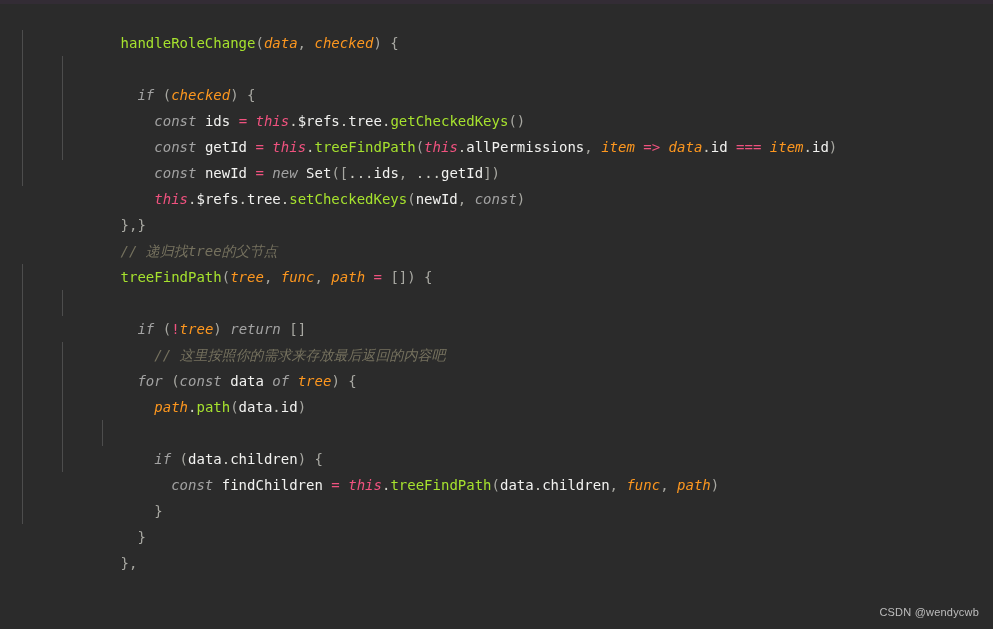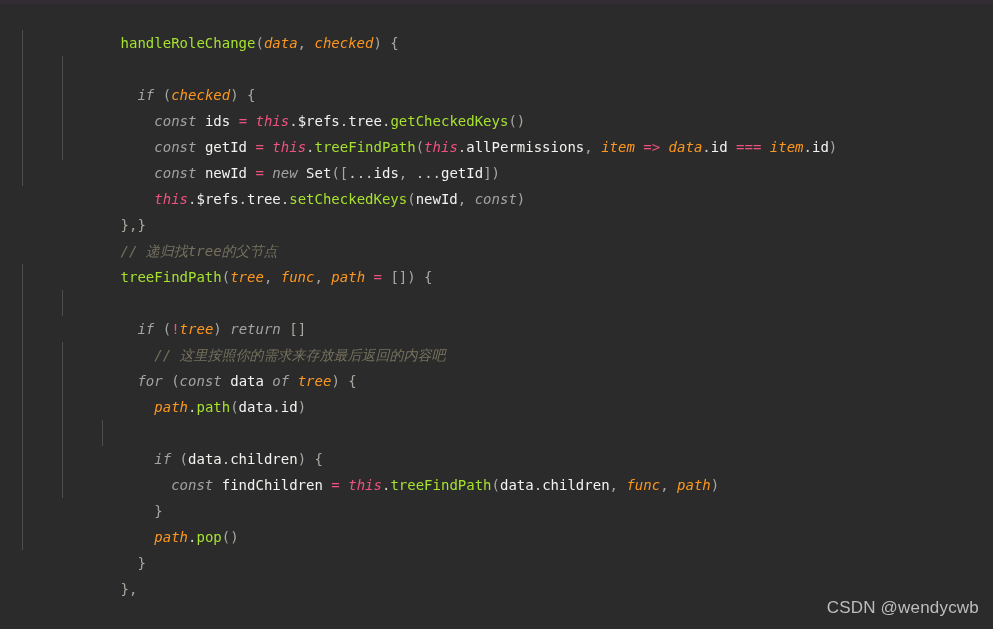--- a/index.html
+++ b/index.html
@@ -72,21 +72,21 @@
   .punc    { color: #a8a8a2; }                       
   .op      { color: #f0527f; }                       
   .cmt     { color: #75715e; font-style: italic; text-align: right; }   
   .dot     { color: #d0d0c8; }
 
   .watermark {
     position: absolute;
     right: 14px;
     bottom: 11px;
     font-family: "Liberation Sans", sans-serif;
-    font-size: 17px;
+    font-size: 11px;
     color: #bdbdbd;
     letter-spacing: 0.2px;
     z-index: 5;
   }
 </style>
 </head>
 <body>
 
 <div class="screen">
 
@@ -173,24 +173,20 @@
       <span class="guide g1"></span><span class="guide g2"></span><span class="guide g3"></span>
       <span class="content">      <span class="kw">const</span> <span class="ident">findChildren</span> <span class="op">=</span> <span class="this">this</span><span class="dot">.</span><span class="fn">treeFindPath</span><span class="punc">(</span><span class="ident">data</span><span class="dot">.</span><span class="ident">children</span><span class="punc">,</span> <span class="param">func</span><span class="punc">,</span> <span class="param">path</span><span class="punc">)</span></span>
     </div>
 
 
     <div class="line">
       <span class="guide g1"></span><span class="guide g2"></span>
       <span class="content">    <span class="punc">}</span></span>
     </div>
 
-    <div class="line">
-      <span class="guide g1"></span><span class="guide g2"></span>
-      <span class="content">    <span class="param">path</span><span class="dot">.</span><span class="fn">pop</span><span class="punc">()</span></span>
-    </div>
 
     <div class="line">
       <span class="guide g1"></span>
       <span class="content">  <span class="punc">}</span></span>
     </div>
 
     <div class="line">
       <span class="guide g1"></span>
     </div>
 

